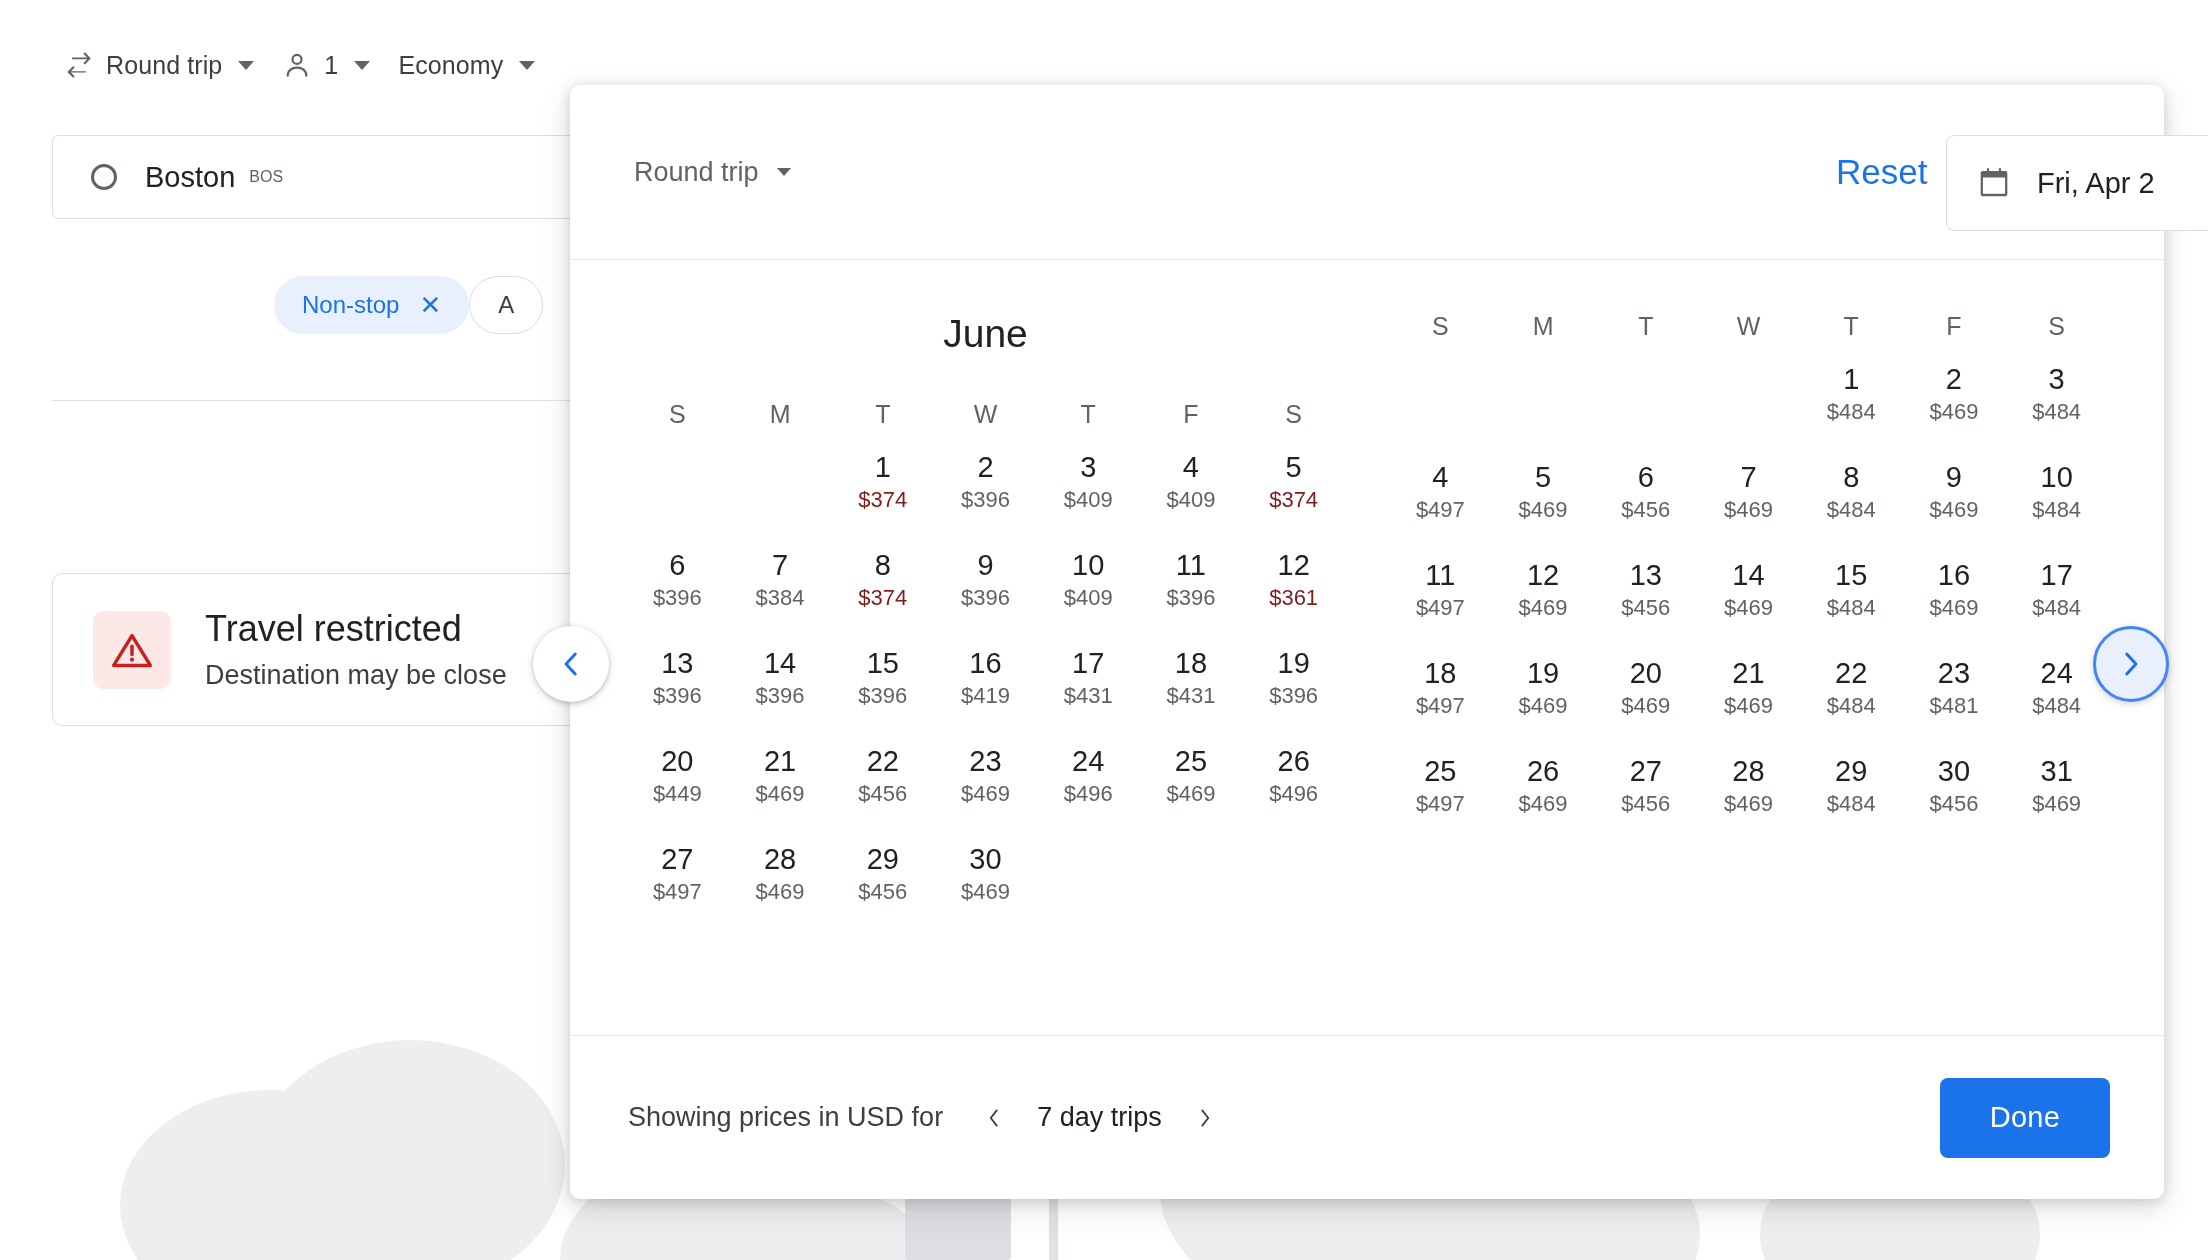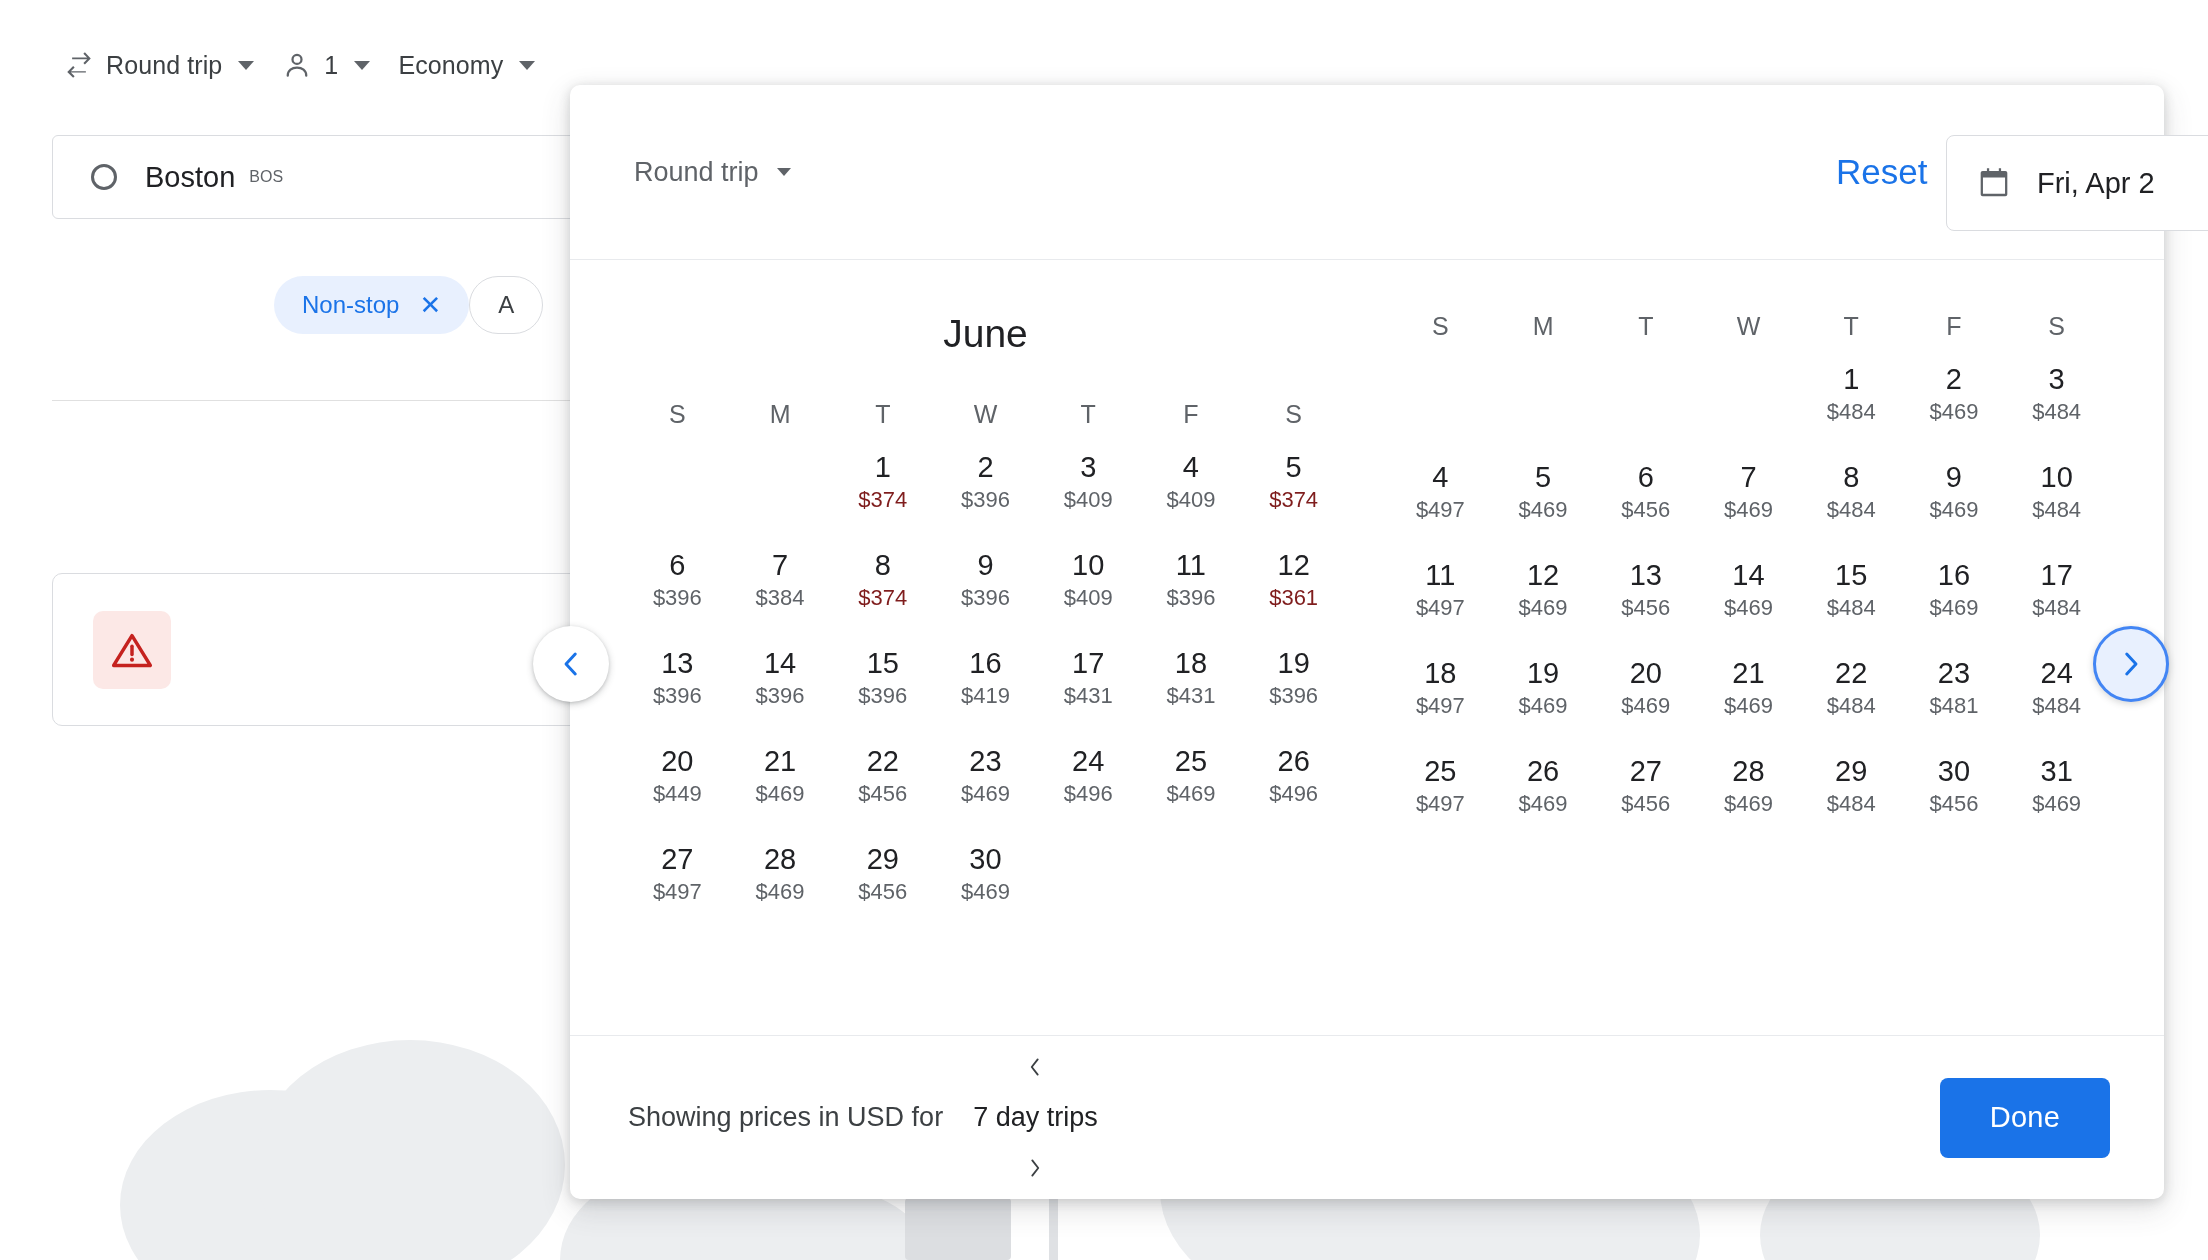--- a/index.html
+++ b/index.html
@@ -365,21 +365,20 @@
   #footer-note {
     font-size: 27px;
     color: #3c4043;
     white-space: nowrap;
   }
   #trip-len-ctl {
     display: flex;
     align-items: center;
     gap: 6px;
     margin-left: 22px;
-    flex-direction: column;
   }
   #trip-len-label {
     font-size: 27px;
     color: #202124;
     white-space: nowrap;
     padding: 0 8px;
   }
   #done-button {
     margin-left: auto;
     background: #1a73e8;
@@ -461,20 +460,24 @@
 <div id="hr-divider"></div>
 
 <div id="travel-card">
   <span id="warn-badge">
     <svg viewBox="0 0 24 24" width="44" height="44" fill="none" stroke="#c5221f" stroke-width="1.9" stroke-linejoin="round">
       <path d="M12 4.2 22 20.4H2z"></path>
       <path d="M12 10v4.4" stroke-linecap="round"></path>
       <path d="M12 17.2v.1" stroke-linecap="round" stroke-width="2.2"></path>
     </svg>
   </span>
+  <div id="travel-texts">
+    <div id="travel-title">Travel restricted</div>
+    <div id="travel-sub">Destination may be close</div>
+  </div>
 </div>
 
 <div class="nav-circle" id="nav-prev">
   <svg viewBox="0 0 24 24" width="34" height="34" fill="none" stroke="#1a73e8" stroke-width="2.1" stroke-linecap="round" stroke-linejoin="round">
     <path d="M15 5 8.5 12 15 19"></path>
   </svg>
 </div>
 <div class="nav-circle" id="nav-next">
   <svg viewBox="0 0 24 24" width="34" height="34" fill="none" stroke="#1a73e8" stroke-width="2.1" stroke-linecap="round" stroke-linejoin="round">
     <path d="M9 5 15.5 12 9 19"></path>

